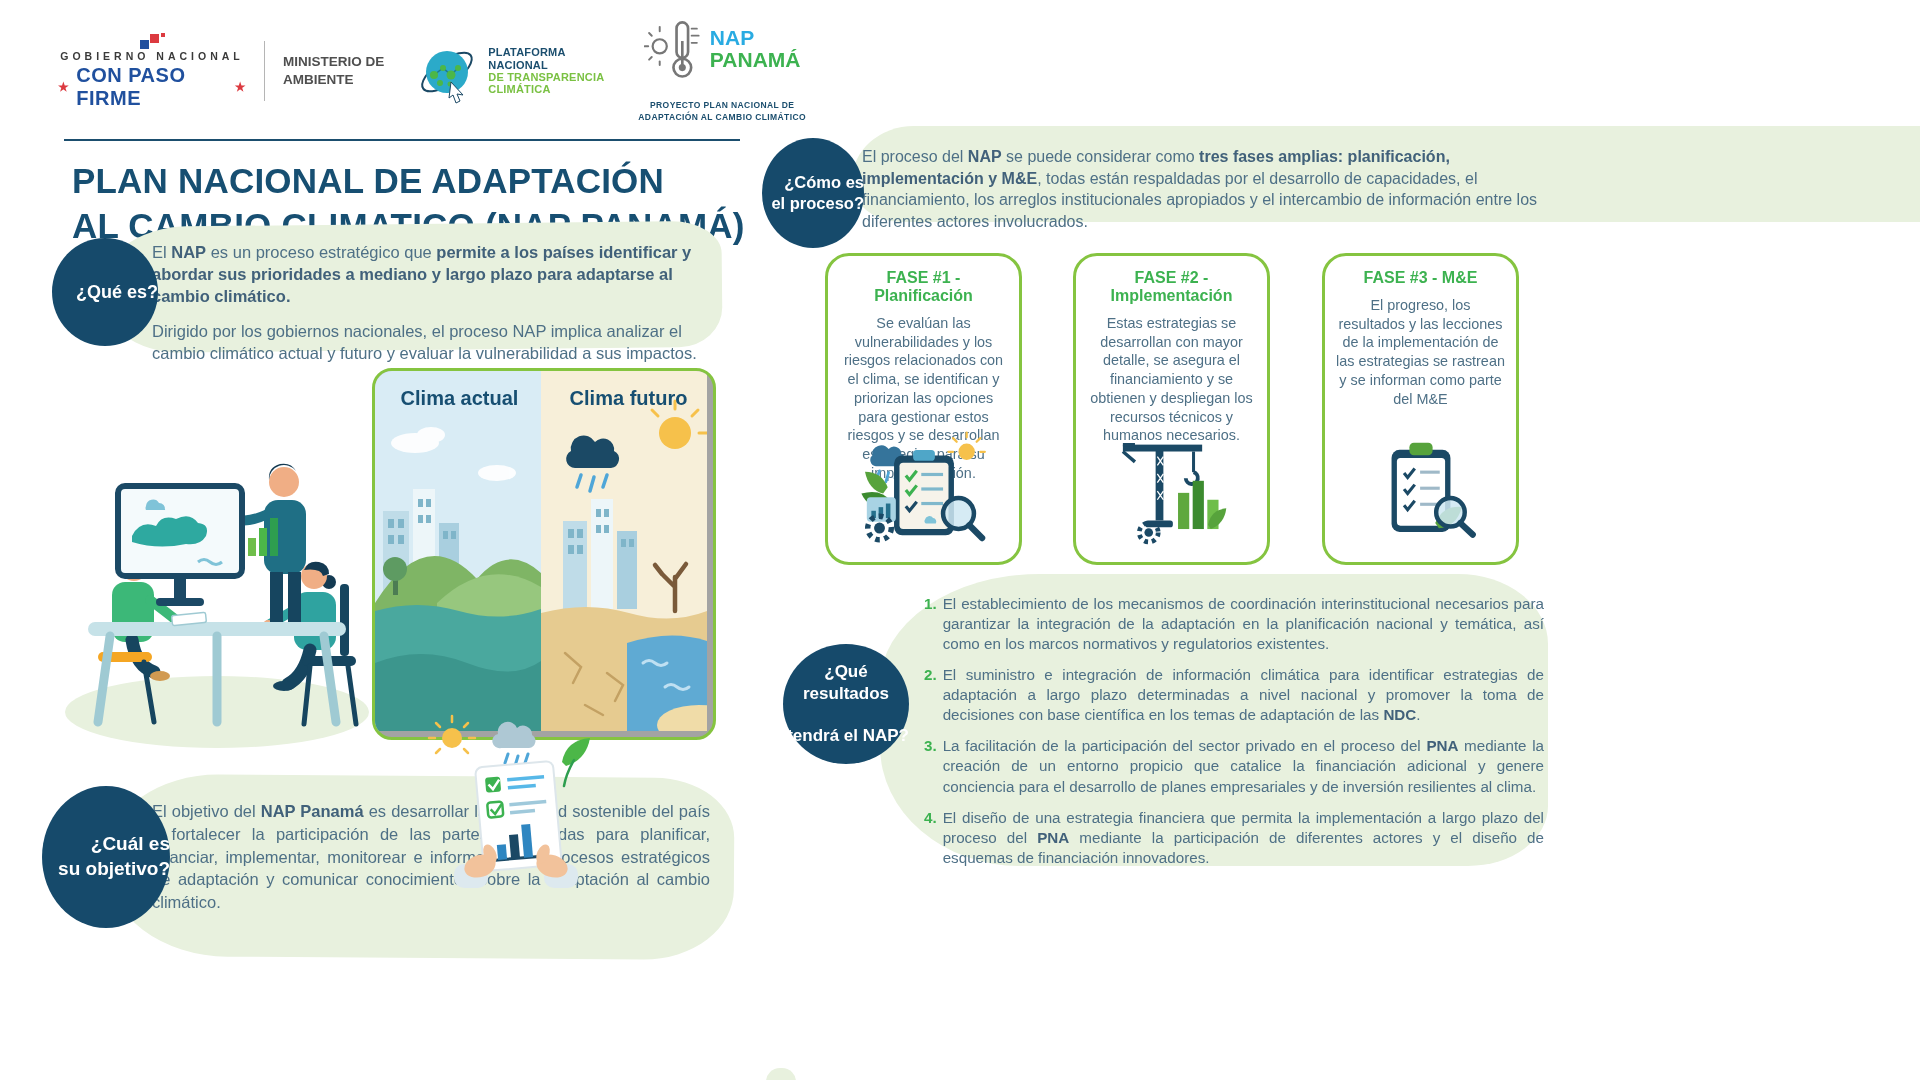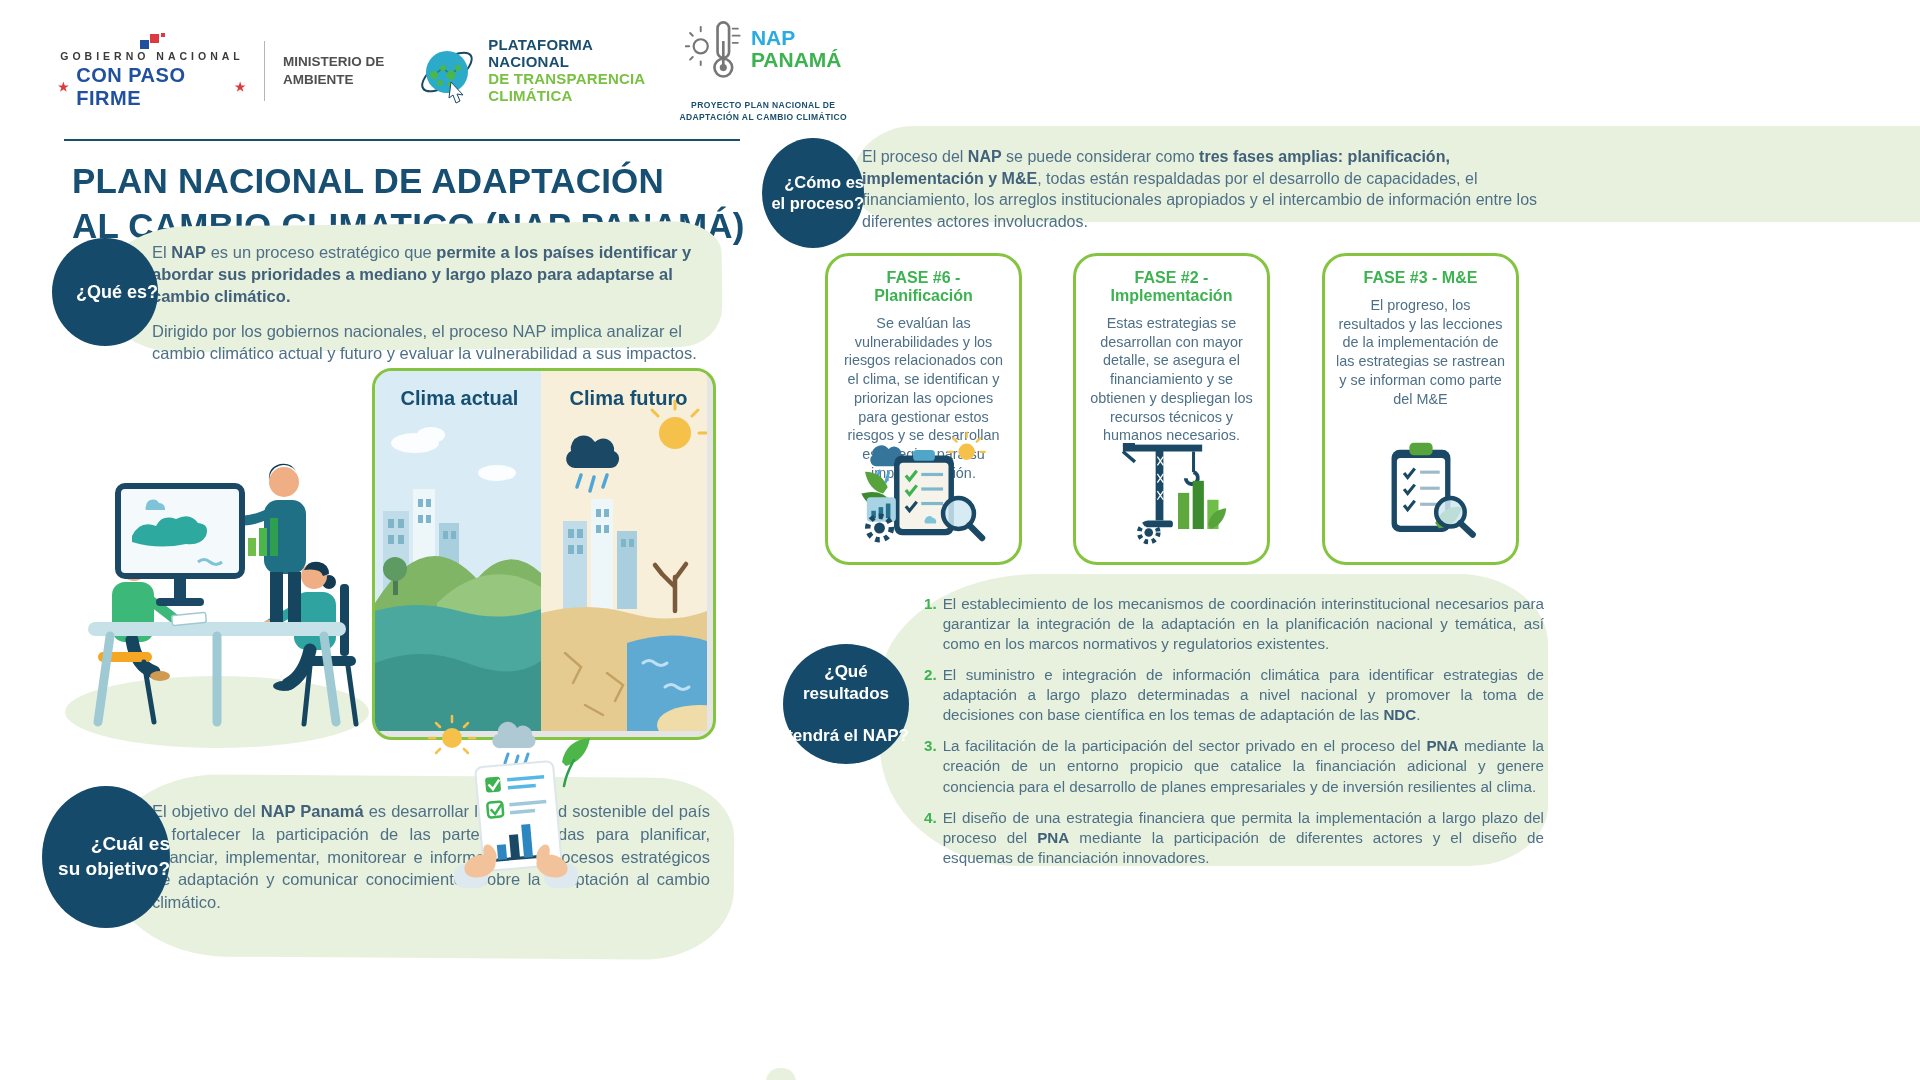--- a/index.html
+++ b/index.html
@@ -8,21 +8,21 @@
 
   
   .hdr{position:absolute;left:58px;top:28px;height:86px;display:flex;align-items:center;gap:18px;}
   .gob{display:flex;flex-direction:column;align-items:center;width:188px;}
   .gob-top{font-size:10.5px;letter-spacing:4px;color:#3a3a3a;font-weight:bold;margin-top:1px;}
   .gob-bottom{font-size:20px;font-weight:bold;color:#20509E;letter-spacing:.5px;margin-top:2px;display:flex;align-items:center;gap:7px;}
   .star{color:#DC3A40;font-size:12px;}
   .vdiv{width:1px;height:60px;background:#b5b5b5;}
   .minis{font-size:13.5px;font-weight:bold;color:#4F4F4F;line-height:1.35;}
   .plata{display:flex;align-items:center;gap:10px;margin-left:14px;}
-  .plata-txt{font-size:15px;font-weight:bold;line-height:1.12;letter-spacing:.2px;}
+  .plata-txt{font-size:11px;font-weight:bold;line-height:1.12;letter-spacing:.2px;}
   .plata-navy{color:#1B4E6E;} .plata-green{color:#7AC143;}
   .naplogo{display:flex;flex-direction:column;align-items:center;margin-left:16px;}
   .naplogo-row{display:flex;align-items:center;gap:8px;}
   .nap-n1{font-size:21px;font-weight:bold;color:#29ABE2;line-height:1.05;}
   .nap-n2{font-size:21px;font-weight:bold;color:#3CB250;line-height:1.05;}
   .nap-sub{font-size:8.5px;font-weight:bold;color:#1B4E6E;letter-spacing:.4px;text-align:center;line-height:1.4;margin-top:20px;}
 
   
   .rule{position:absolute;left:64px;top:139px;width:676px;height:0;border-top:2px solid #1B4E6E;}
   .title{position:absolute;left:64px;top:151px;font-size:35px;line-height:1.28;font-weight:800;
@@ -35,21 +35,21 @@
   .body-txt{color:#4E7086;}
   .body-txt b{color:#41617A;}
   .rich p{margin:0 0 13px 0;}
 
   
   .quees-blob{left:100px;top:224px;width:622px;height:126px;border-radius:120px 70px 60px 110px/90px 45px 55px 85px;transform:rotate(-.6deg);}
   .quees-bubble{left:52px;top:238px;width:106px;height:108px;font-size:18px;}
   .quees-text{position:absolute;left:152px;top:242px;width:560px;font-size:16.5px;line-height:1.33;z-index:2;}
 
   .clima-card{position:absolute;left:372px;top:368px;width:338px;height:366px;border:3px solid #85C440;
-              border-radius:20px;overflow:hidden;background:#e5e5e5;z-index:2;}
+              border-radius:20px;overflow:hidden;background:#a3a3a3;z-index:2;}
   .clima-label{position:absolute;top:16px;width:50%;text-align:center;font-size:20px;font-weight:bold;color:#174F72;z-index:2;}
 
   .team-fig{position:absolute;left:52px;top:370px;width:330px;height:400px;z-index:1;}
 
   .obj-blob{left:108px;top:776px;width:626px;height:182px;border-radius:110px 80px 90px 120px/80px 60px 70px 90px;transform:rotate(.4deg);}
   .obj-bubble{left:42px;top:786px;width:128px;height:142px;font-size:19px;line-height:1.3;}
   .obj-text{position:absolute;left:152px;top:800px;width:558px;font-size:16.5px;line-height:1.38;text-align:justify;z-index:2;}
   .hands-fig{position:absolute;left:424px;top:708px;width:180px;height:180px;z-index:3;}
 
   
@@ -351,21 +351,21 @@
   </div>
 
   <div class="blob proc-blob"></div>
   <div class="bubble proc-bubble">
     <div>¿Cómo es</div>
     <div>el proceso?</div>
   </div>
   <div class="proc-text body-txt"><span>El proceso del </span><b>NAP</b><span> se puede considerar como </span><b>tres fases amplias: planificación, implementación y M&amp;E</b><span>, todas están respaldadas por el desarrollo de capacidades, el financiamiento, los arreglos institucionales apropiados y el intercambio de información entre los diferentes actores involucrados.</span></div>
 
   <div class="fase-card fase1">
-    <div class="fase-title">FASE #6 - Planificación</div>
+    <div class="fase-title">FASE #1 - Planificación</div>
     <div class="fase-body">Se evalúan las vulnerabilidades y los riesgos relacionados con el clima, se identifican y priorizan las opciones para gestionar estos riesgos y se desarrollan estrategias para su implementación.</div>
     <div class="fase-icon">
       <svg viewBox="0 0 150 130" width="150" height="118">
         <path d="M18,28 a10,10 0 0 1 18,-7 a8,8 0 0 1 14,6 a6,6 0 0 1 -2,13 H22 a7,7 0 0 1 -4,-12 z" fill="#35749B"></path>
         <g stroke="#4FA6D8" stroke-width="3" stroke-linecap="round">
           <line x1="26" y1="45" x2="23" y2="53"></line>
             <line x1="36" y1="47" x2="33" y2="57"></line>
             <line x1="46" y1="45" x2="43" y2="53"></line>
         </g>
         <g stroke="#F6C14B" stroke-width="2.5" stroke-linecap="round">

